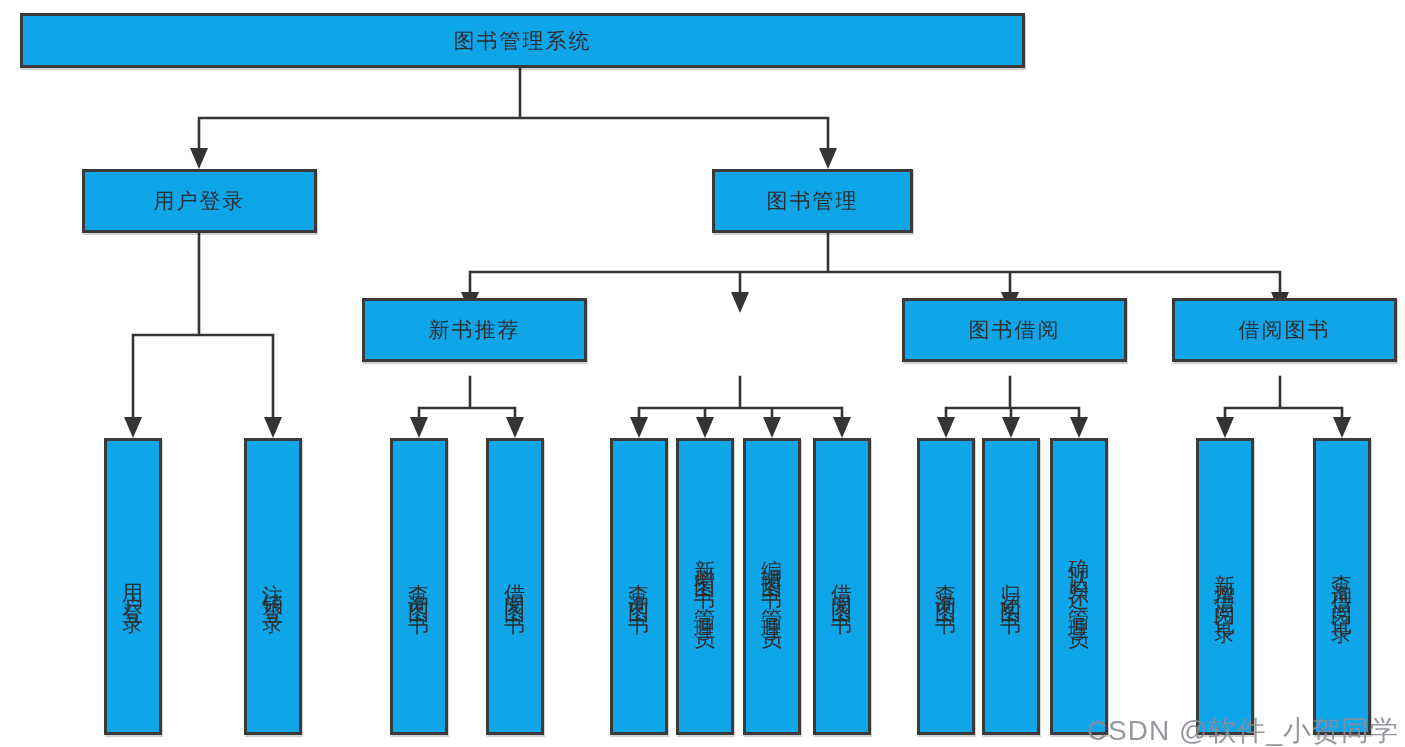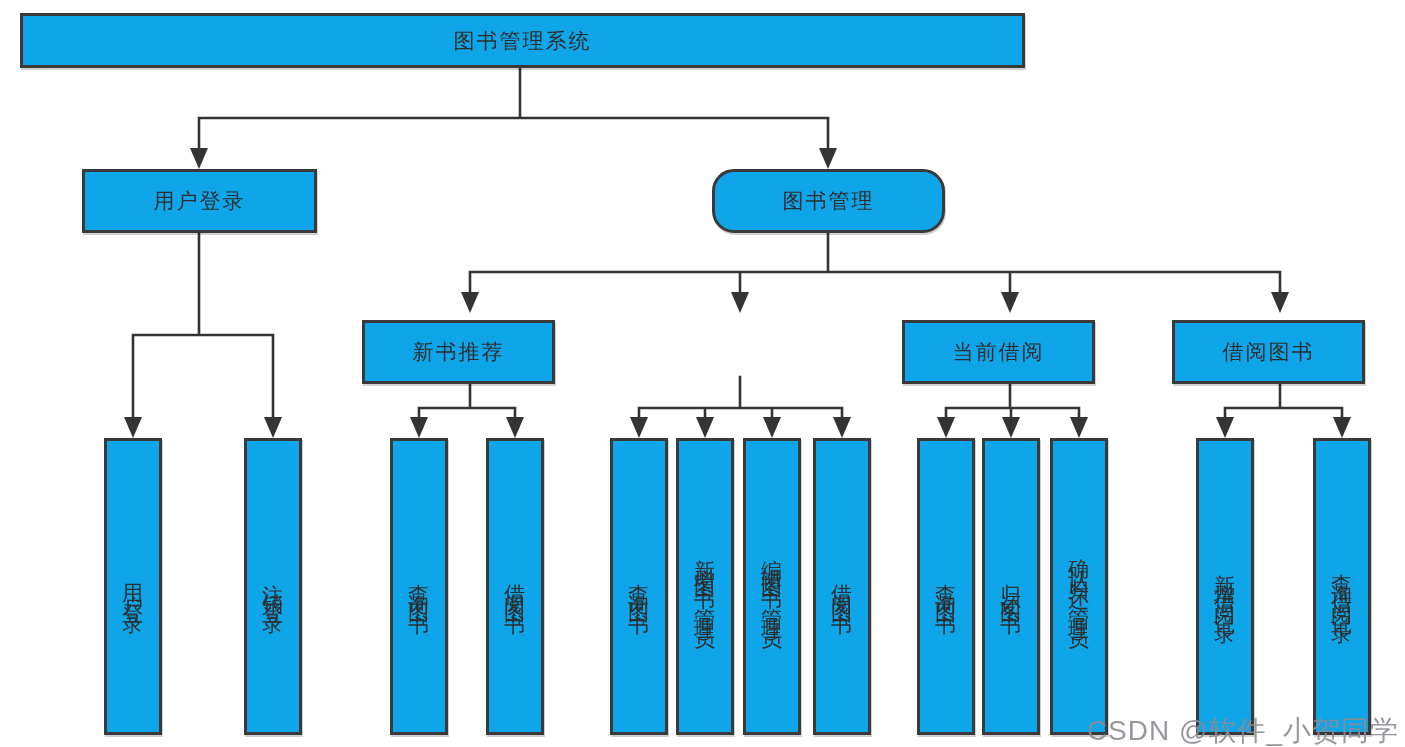--- a/index.html
+++ b/index.html
@@ -25,23 +25,23 @@
     writing-mode:vertical-rl;
     font-size:21px;
     letter-spacing:10px;
     line-height:1;
     color:#2d2d2d;
   }
   
   .n-root{left:20px;top:13px;width:1005px;height:55px;}
   
   .n-l2a{left:82px;top:169px;width:235px;height:64px;}
-  .n-l2b{left:712px;top:169px;width:233px;height:64px;border-radius:22px;}
+  .n-l2b{left:712px;top:169px;width:201px;height:64px;}
   
-  .n-l3{top:320px;width:193px;height:64px;}
+  .n-l3{top:298px;width:225px;height:64px;}
   .n-l3a{left:362px;} .n-l3b{left:632px;} .n-l3c{left:902px;} .n-l3d{left:1172px;}
   
   .n-l4{top:438px;width:58px;height:297px;}
   .n-a1{left:104px;} .n-a2{left:244px;}
   .n-b1{left:390px;} .n-b2{left:486px;}
   .n-c1{left:610px;} .n-c2{left:676px;} .n-c3{left:743px;} .n-c4{left:813px;}
   .n-d1{left:917px;} .n-d2{left:982px;} .n-d3{left:1050px;}
   .n-e1{left:1196px;} .n-e2{left:1313px;}
   .watermark{
     position:absolute;
@@ -89,21 +89,21 @@
     <span>用户登录</span>
   </div>
   <div class="node hbox n-l2b">
     <span>图书管理</span>
   </div>
 
   <div class="node hbox n-l3 n-l3a">
     <span>新书推荐</span>
   </div>
   <div class="node hbox n-l3 n-l3c">
-    <span>当前借阅</span>
+    <span>图书借阅</span>
   </div>
   <div class="node hbox n-l3 n-l3d">
     <span>借阅图书</span>
   </div>
 
   <div class="node vbox n-l4 n-a1">
     <span class="vlabel">用户登录</span>
   </div>
   <div class="node vbox n-l4 n-a2">
     <span class="vlabel">注销登录</span>

